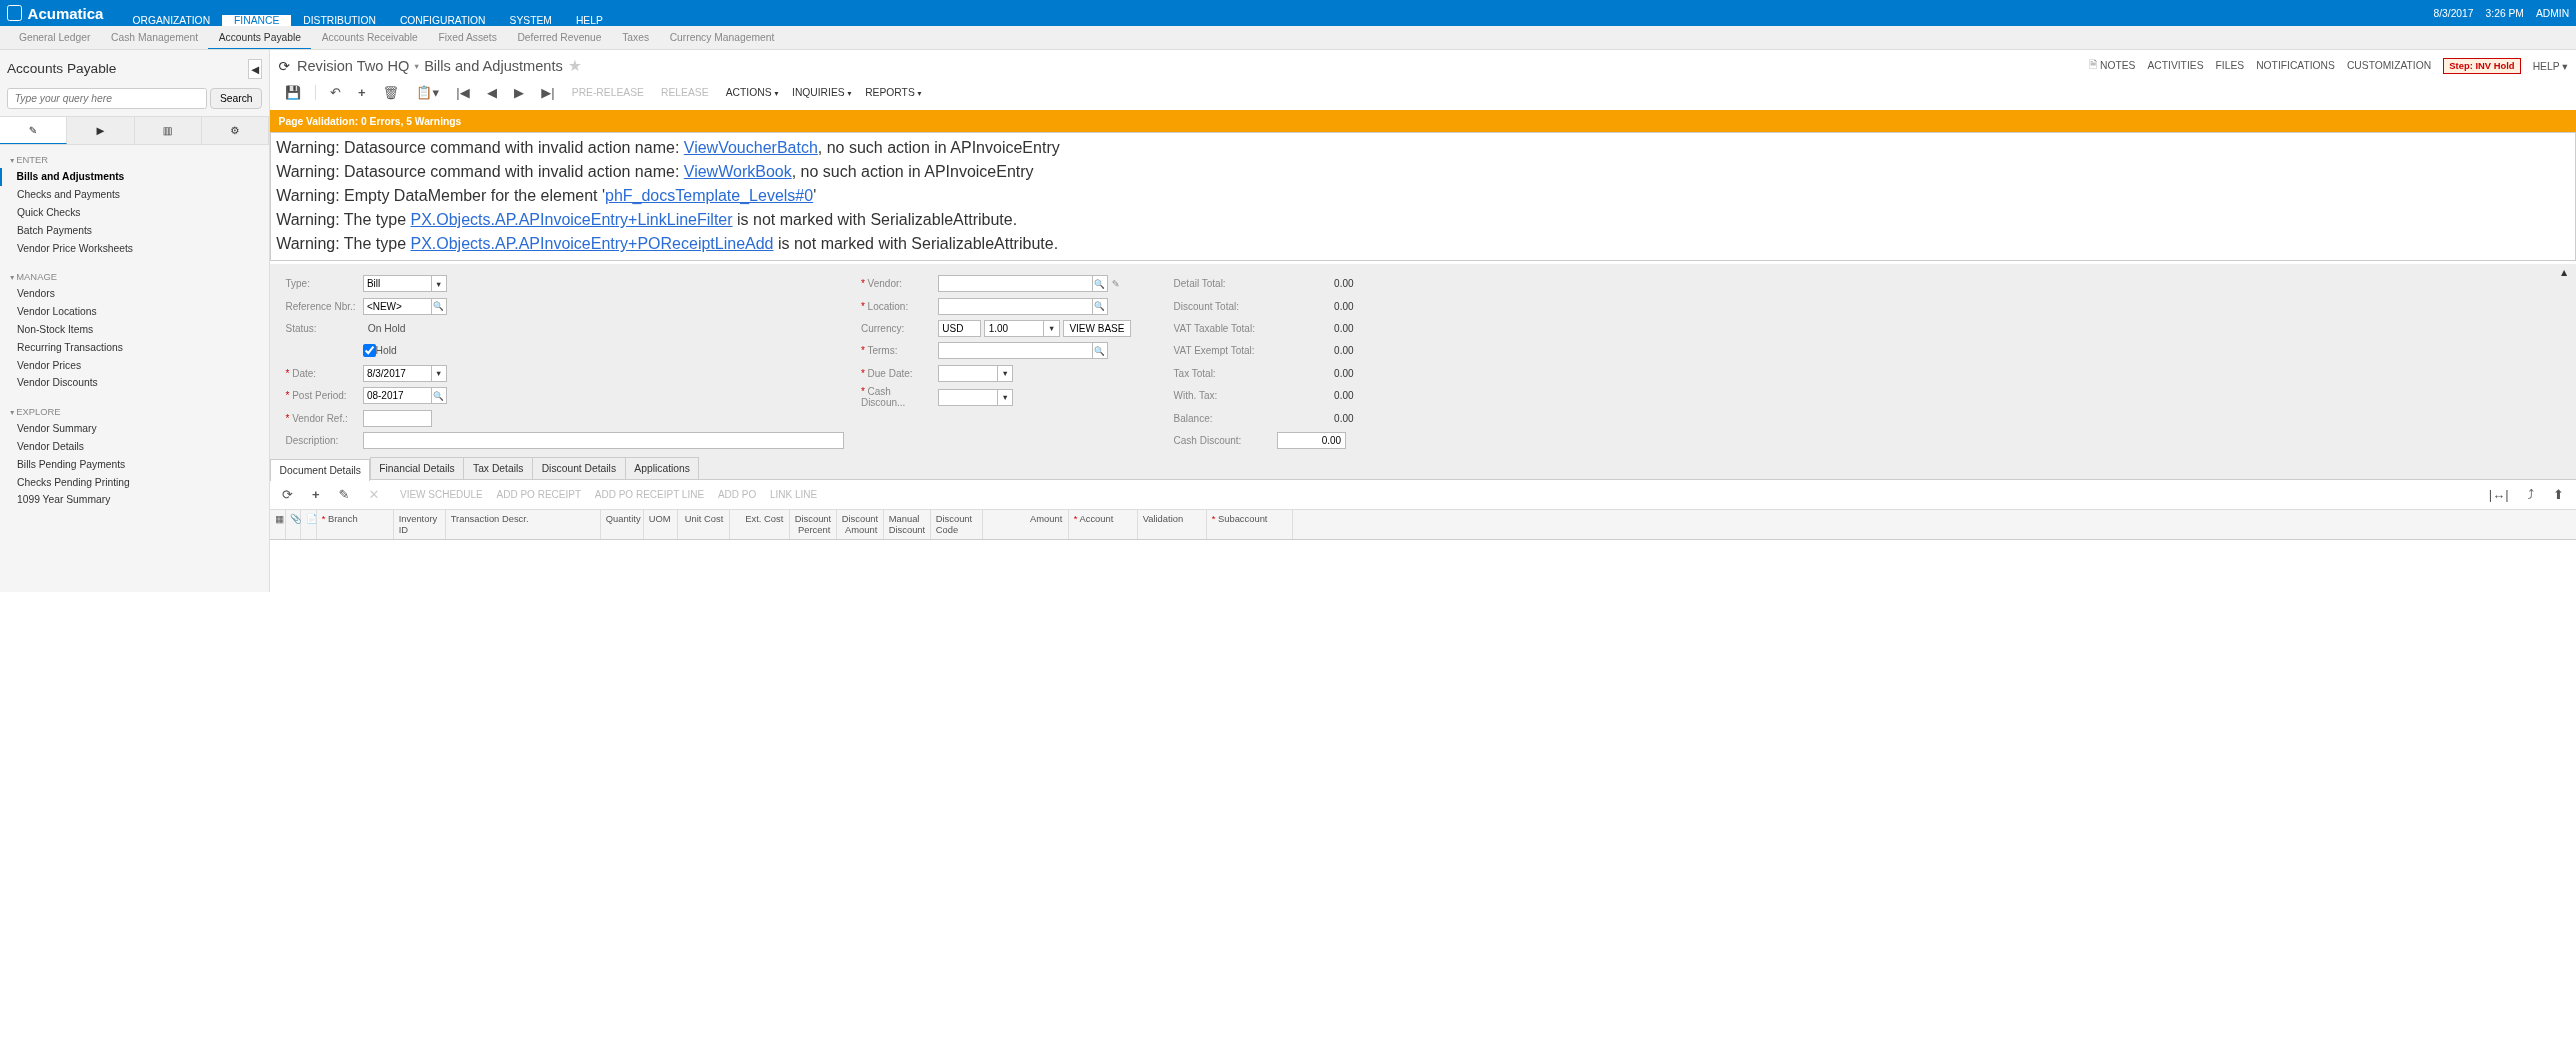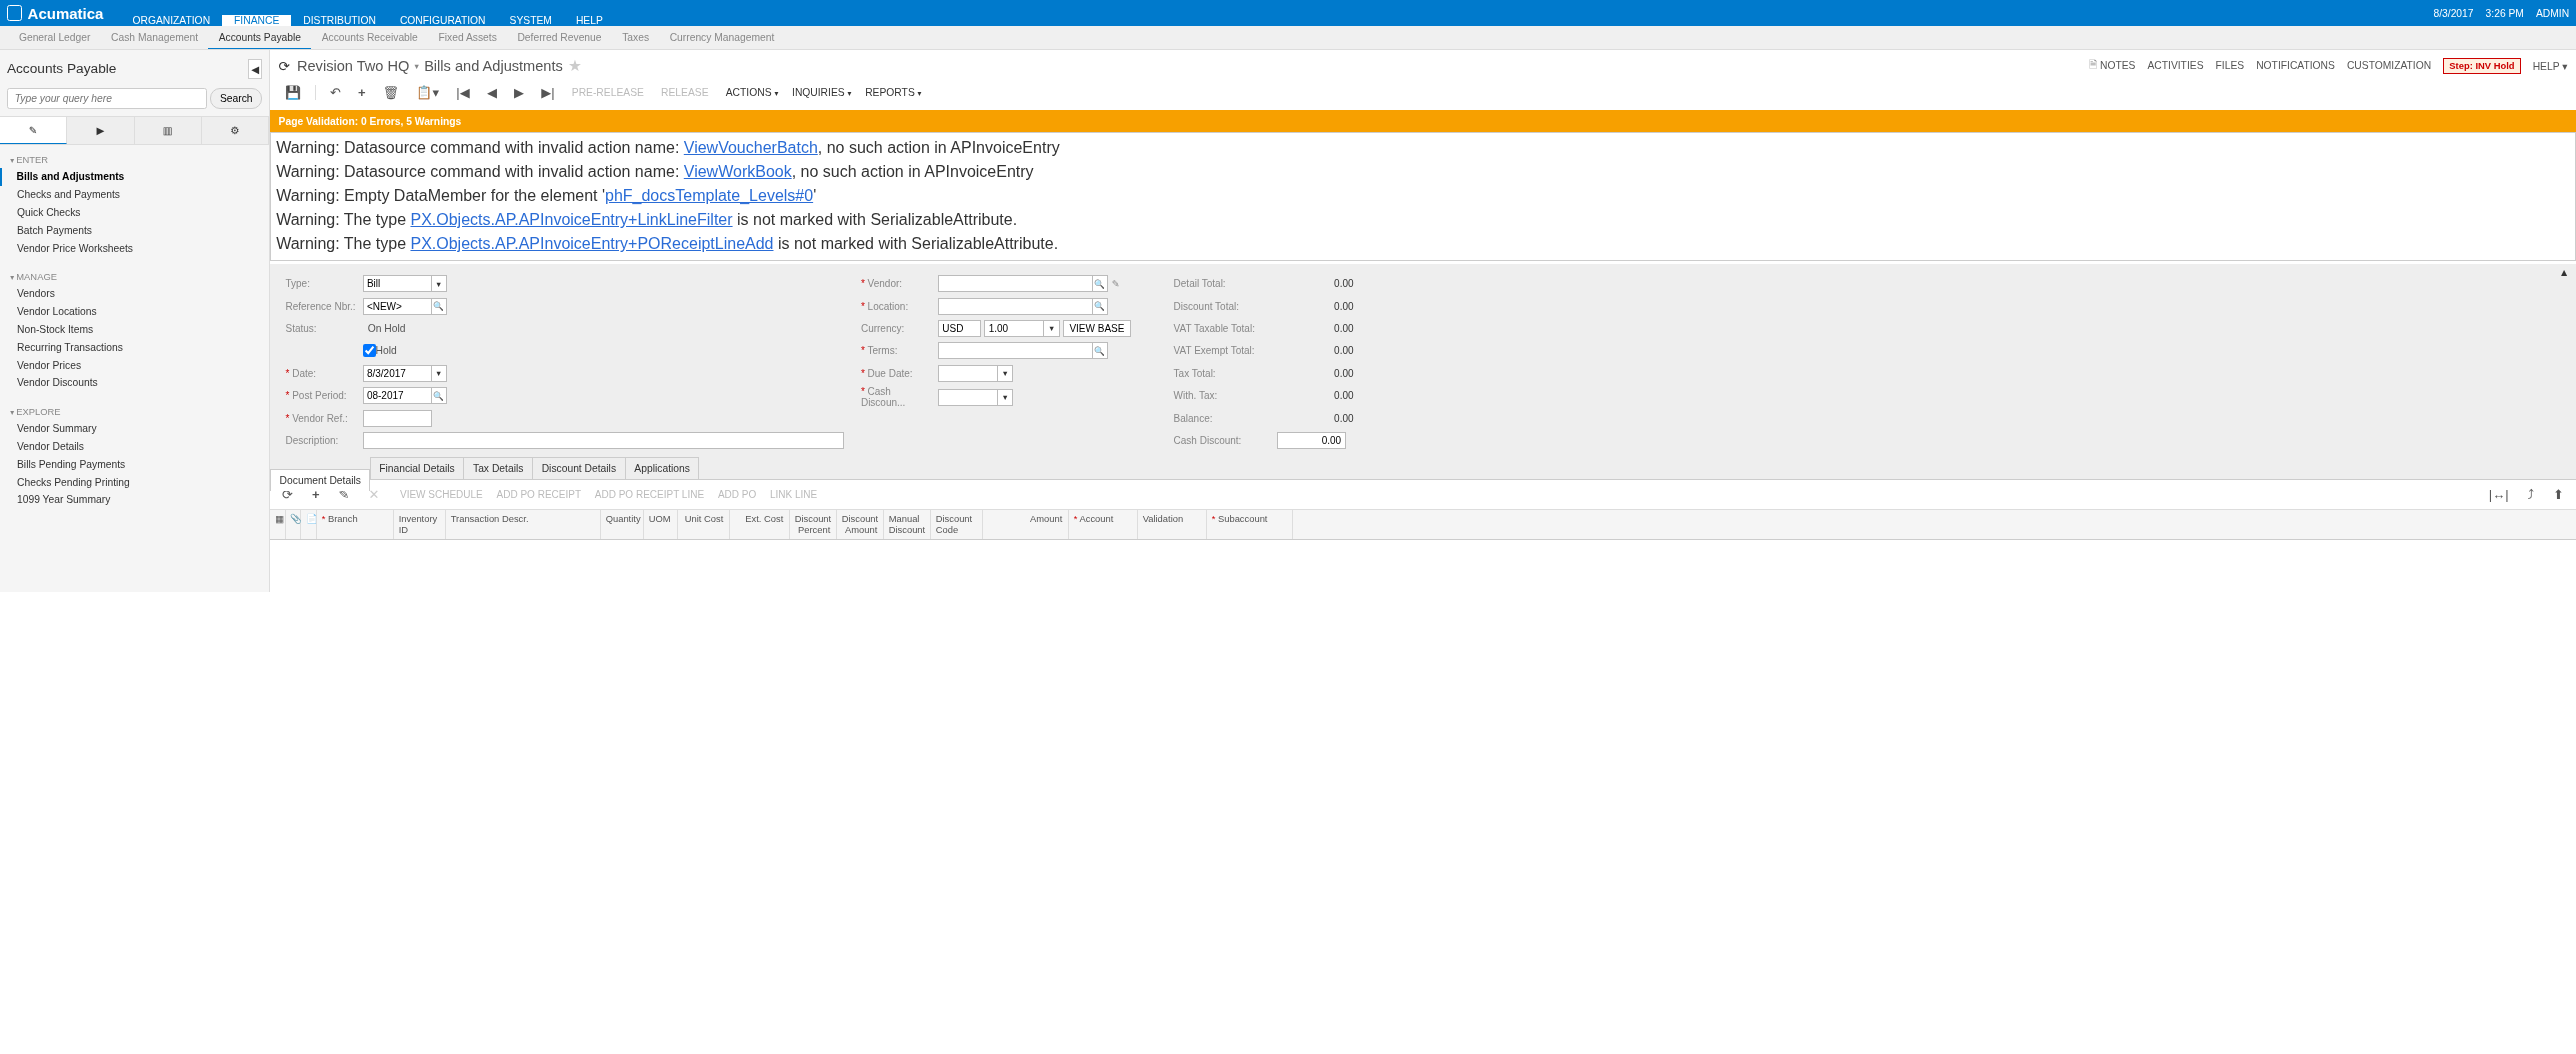--- a/index.html
+++ b/index.html
@@ -20,21 +20,21 @@
 .subnav-item.active { color: #333; border-bottom: 1.7px solid #007acc; }
 
 
 .layout { display: flex; }
 .sidebar { width: 270px; background: #f5f5f5; border-right: 0.9px solid #ddd; min-height: 498px; }
 .sidebar-header { display: flex; align-items: center; justify-content: space-between; padding: 8.6px 6.9px 5.2px; }
 .sidebar-title { font-size: 13.7px; color: #333; font-weight: normal; }
 .collapse-btn { background: #fff; border: 0.9px solid #ccc; width: 13.7px; height: 20.6px; display: flex; align-items: center; justify-content: center; cursor: pointer; }
 .search-row { display: flex; padding: 3.4px 6.9px 6.9px; gap: 3.4px; }
 .search-input { flex: 1; padding: 4.3px 6.9px; border: 0.9px solid #ccc; border-radius: 2.6px; font-style: italic; color: #999; font-size: 10.3px;}
-.search-btn { padding: 4.3px 8.6px; background: #f0f0f0; border: 0.9px solid #ccc; border-radius: 10px; cursor: pointer; font-size:10.3px; }
+.search-btn { padding: 4.3px 8.6px; background: #f0f0f0; border: 0.9px solid #ccc; border-radius: 4px; cursor: pointer; font-size:10.3px; }
 .sidebar-tabs { display: flex; border-top: 0.9px solid #ddd; border-bottom: 0.9px solid #ddd; background: #eee; }
 .sidebar-tab { flex: 1; padding: 6.9px 0; text-align: center; cursor: pointer; border-right: 0.9px solid #ddd; }
 .sidebar-tab.active { background: #fff; border-bottom: 1.7px solid #007acc; }
 .nav-group { padding: 5.2px 0; }
 .nav-group-header { padding: 3.4px 10.3px; color: #888; font-size: 9.4px; cursor: pointer; }
 .nav-group-header::before { content: "▾ "; font-size: 7.7px; }
 .nav-item { padding: 3.4px 17px; color: #333; cursor: pointer; font-size: 10.3px; }
 .nav-item.active { font-weight: bold; color: #000; border-left: 2.6px solid #007acc; padding-left: 14.6px; }
 
 
@@ -68,21 +68,21 @@
 .form-input, .form-select { height: 17px; border: 0.9px solid #bbb; padding: 0.9px 3.4px; font-size: 10px; background: #fff; }
 .w80 { width: 69px; } .w70 { width: 60px; } .w40 { width: 43px; }
 .lookup-btn { width: 15.5px; height: 17px; border: 0.9px solid #bbb; border-left: none; background: #fff; display: inline-flex; align-items: center; justify-content: center; font-size: 8.6px; cursor: pointer; }
 .totals-label { width: 103px; color: #888; font-size: 10px; }
 .totals-val { width: 77px; text-align: right; color: #333; font-size: 10px; }
 .totals-input { width: 69px; text-align: right; height: 17px; border: 0.9px solid #bbb; font-size: 10px; padding: 0.9px 3.4px; }
 .edit-pencil { font-size: 9.4px; color: #888; margin-left: 3.4px; cursor: pointer; }
 
 .doc-tabs { display: flex; border-bottom: 0.9px solid #ccc; background: #eee; }
 .doc-tab { padding: 5.2px 8.6px; border: 0.9px solid #ccc; border-bottom: none; background: #eee; cursor: pointer; font-size: 10.3px; margin-right: -0.9px; }
-.doc-tab.active { background: #fff; position: relative; top: 12px; }
+.doc-tab.active { background: #fff; position: relative; top: 2px; }
 
 .grid-toolbar { display: flex; align-items: center; padding: 5.2px 6.9px; gap: 8.6px; border-bottom: 0.9px solid #ddd; }
 .grid-tb-btn { font-size: 13px; color: #555; cursor: pointer; padding: 1.7px 5.2px; }
 .grid-tb-btn.disabled { color: #ccc; }
 .grid-tb-text { color: #bbb; font-size: 10px; padding: 1.7px 6.9px; }
 .grid-tb-right { margin-left: auto; display: flex; gap: 8.6px; }
 
 .grid-header { display: flex; background: #f5f5f5; border-bottom: 0.9px solid #ccc; font-size: 9.4px; color: #555; }
 .gh { padding: 3.4px 5.2px; border-right: 0.9px solid #ddd; }
 .gh .req::before { content: "* "; color: #c00; }

